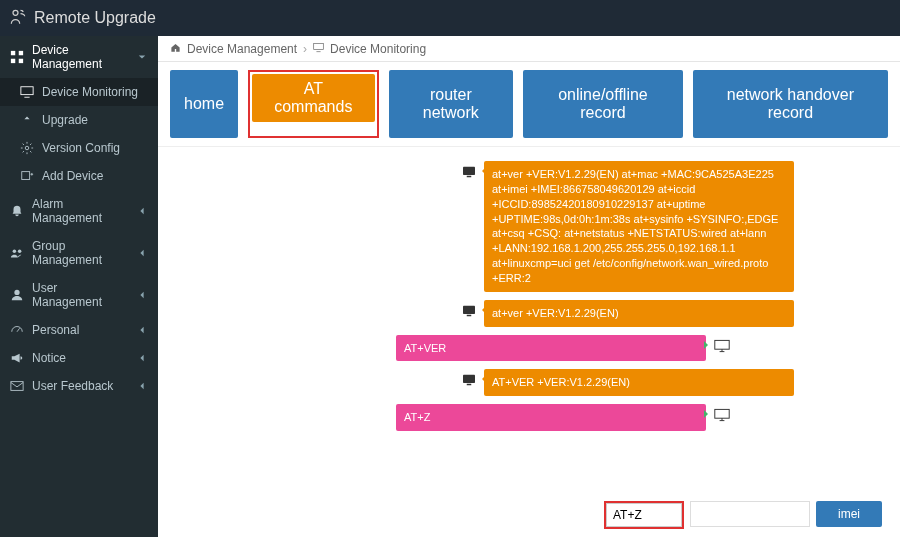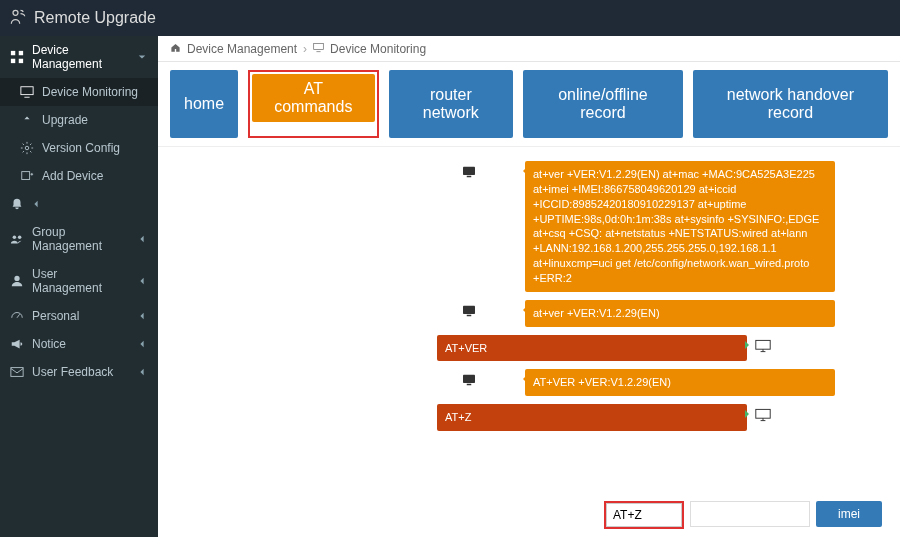--- a/index.html
+++ b/index.html
@@ -34,25 +34,25 @@
   .tab-btn.orange { background:#ed8b00; }
   .highlight-wrap { border:2px solid #e03131; padding:2px 2px 14px 2px; display:inline-block;}
 
   .content { flex:1; padding:14px 20px 0 20px; display:flex; justify-content:flex-end; }
   .chat-wrap { width:420px; display:flex; flex-direction:column; gap:8px; }
 
   .msg-row { display:flex; align-items:flex-start; gap:6px; }
 
   .avatar-ic { width:18px; height:18px; margin-top:2px; flex-shrink:0;}
   .avatar-ic svg { width:18px; height:18px; fill:#333;}
-  .bubble { position:relative; font-size:11px; line-height:1.35; padding:6px 8px; color:#fff; border-radius:2px; max-width:310px;margin-left:41px;}
+  .bubble { position:relative; font-size:11px; line-height:1.35; padding:6px 8px; color:#fff; border-radius:2px; max-width:310px;}
   .bubble.orange { background:#ed8b00; }
   .bubble.big { width:310px;}
   .bubble.orange::before { content:""; position:absolute; left:-6px; top:6px; border:4px solid transparent; border-right-color:#ed8b00;}
-  .bubble.green { background:#c2410c; width:341px;}
+  .bubble.green { background:#ec4899; width:341px;}
   .bubble.green::after { content:""; position:absolute; right:-6px; top:6px; border:4px solid transparent; border-left-color:#44b56a;}
   .mini-pc { width:16px; height:14px; margin-left:8px; margin-top:4px;}
   .mini-pc svg { width:16px; height:14px; fill:none; stroke:#333; stroke-width:1.2;}
 
   .sent-row { display:flex; align-items:flex-start;}
   .sent-row .bubble.green { }
   .sent-row .mini-pc {}
   .input-bar-fixed { position:absolute; bottom:8px; left:446px; right:18px; display:flex; gap:6px;}
   .cmd-input-wrap { border:2px solid #e03131; padding:0; }
   .cmd-input-wrap input { width:76px; height:24px; border:1px solid #ccc; padding:0 6px; font-size:12px; outline:none;}
@@ -132,20 +132,21 @@
         </span>
       <span class="side-label">Add Device</span>
     </div>
 
     <div class="side-item">
       <span class="side-icon">
           <svg viewBox="0 0 16 16">
             <path d="M8 2c2 0 4 1 4 4v3l1 2H3l1-2V6c0-3 2-4 4-4zM6 12a2 2 0 0 0 4 0"></path>
           </svg>
         </span>
+      <span class="side-label">Alarm Management</span>
       <span class="chev"><svg viewBox="0 0 10 10">
             <path d="M7 1L3 5l4 4z"></path>
           </svg></span>
     </div>
     <div class="side-item">
       <span class="side-icon">
           <svg viewBox="0 0 16 16">
             <circle cx="5" cy="6" r="2"></circle>
             <circle cx="11" cy="6" r="2"></circle>
             <path d="M1 13c0-2 2-3 4-3s4 1 4 3M9 13c0-2 2-3 4-3"></path>

